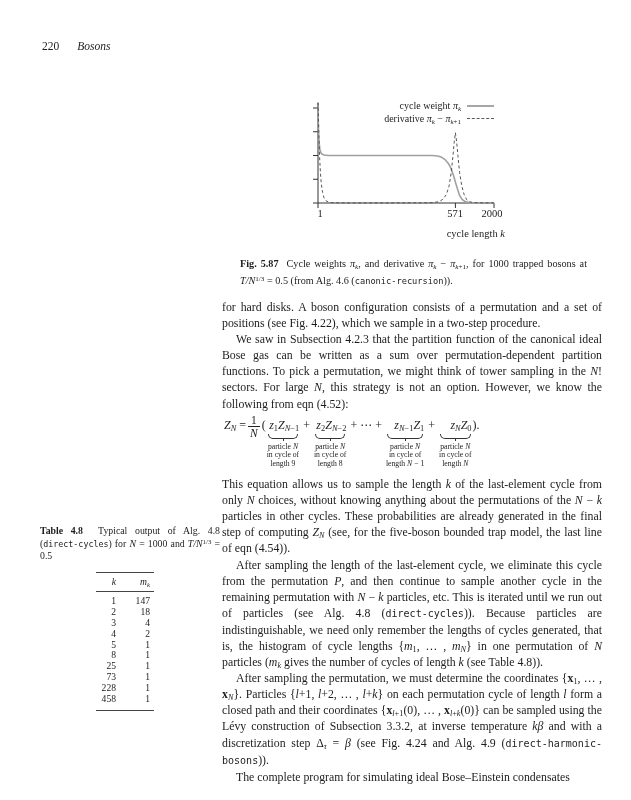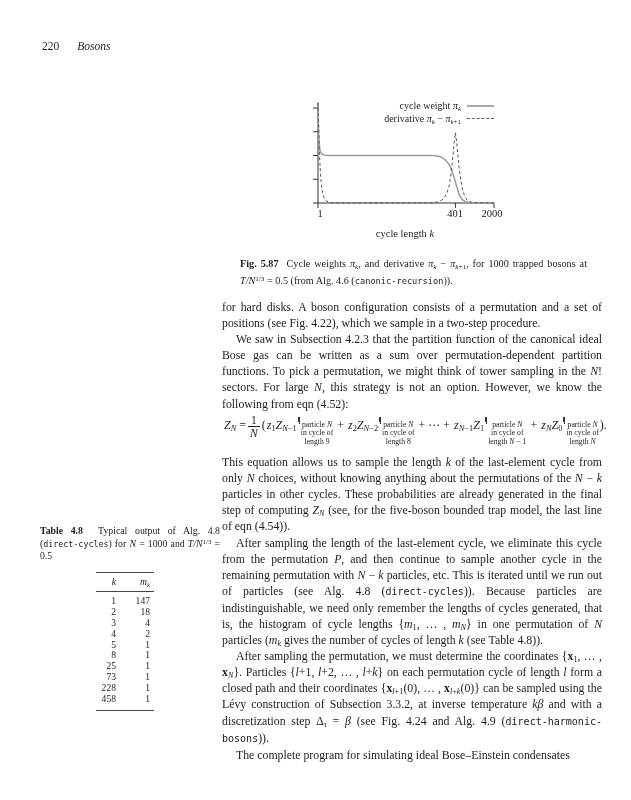--- a/index.html
+++ b/index.html
@@ -16,21 +16,21 @@
 
   
   .figsvg{position:absolute;left:300px;top:95px;}
   .legend{position:absolute;top:99px;left:260px;width:234px;display:flex;flex-direction:column;align-items:flex-end;}
   .legend-row{display:flex;align-items:center;height:13px;font-size:10px;white-space:nowrap;}
   .legend-row .lab{margin-right:6px;}
   .sample{width:27px;height:0;display:inline-block;}
   .sample.solid{border-top:2.5px solid #a6a6a6;}
   .sample.dashed{border-top:1.5px dashed #5a5a5a;}
   .xtick{position:absolute;top:208px;transform:translateX(-50%);font-size:10.5px;}
-  .xlabel{position:absolute;left:305px;top:228px;width:200px;text-align:center;font-size:10.5px;}
+  .xlabel{position:absolute;left:305px;top:228px;width:200px;text-align:right;font-size:10.5px;}
 
   .figcaption{position:absolute;left:240px;top:256px;width:347px;font-size:10.2px;line-height:16.5px;text-align:justify;}
 
   
   .mcaption{position:absolute;left:40px;top:525px;width:180px;font-size:9.8px;line-height:12.6px;text-align:justify;}
   .mtable{position:absolute;left:96px;top:572px;width:58px;font-size:9.6px;}
   .mt-rule{border-top:1px solid #444;height:0;}
   .mt-row{display:grid;grid-template-columns:20px 34px;line-height:10.9px;}
   .mt-row span{text-align:right;display:block;}
   .mt-head{padding:4px 0 3px 0;}
@@ -39,21 +39,21 @@
   
   .bodycol{position:absolute;left:222px;top:299px;width:380px;font-size:11.8px;line-height:16.1px;text-align:justify;}
   .bodycol p{margin:0;}
   .bodycol p.indent{text-indent:14px;}
 
   
   .eqrow{display:flex;align-items:flex-start;margin:5px 0 7px 2px;text-align:left;font-size:12px;}
   .tline{line-height:17px;white-space:nowrap;}
   .frac{display:inline-flex;flex-direction:column;align-items:center;font-size:11.5px;line-height:12px;transform:translateY(-3px);margin:0 2px;}
   .frac .den{border-top:1px solid #222;padding:0 2px;}
-  .eqg{display:flex;flex-direction:row;align-items:flex-start;margin:0 1px;}
+  .eqg{display:flex;flex-direction:column;align-items:flex-end;margin:0 1px;}
   .eqg .t{line-height:17px;white-space:nowrap;}
   .ub{align-self:stretch;height:4px;border:1px solid #333;border-top:none;border-radius:0 0 5px 5px;position:relative;margin:0 1px;}
   .ub::after{content:"";position:absolute;left:50%;bottom:-3px;width:1px;height:3px;background:#333;}
   .eqlab{font-size:7.7px;line-height:8.8px;text-align:center;white-space:nowrap;margin-top:4px;}
   .plus{padding:0 3px;}
 </style>
 </head>
 <body>
 
 <div class="page">
@@ -81,21 +81,21 @@
       <span class="lab">cycle weight <i>π<sub>k</sub></i></span>
       <span class="sample solid"></span>
     </div>
     <div class="legend-row">
       <span class="lab">derivative <i>π<sub>k</sub></i> − <i>π</i><sub><i>k</i>+1</sub></span>
       <span class="sample dashed"></span>
     </div>
   </div>
 
   <span class="xtick" style="left:320px;">1</span>
-  <span class="xtick" style="left:455px;">401</span>
+  <span class="xtick" style="left:455px;">571</span>
   <span class="xtick" style="left:492px;">2000</span>
   <div class="xlabel">cycle length <i>k</i></div>
 
   <div class="figcaption"><b>Fig. 5.87</b>&nbsp; Cycle weights <i>π<sub>k</sub></i>, and derivative <i>π<sub>k</sub></i> − <i>π</i><sub><i>k</i>+1</sub>, for 1000 trapped bosons at <i>T/N</i><sup>1/3</sup> = 0.5 (from Alg. 4.6 (<code>canonic-recursion</code>)).</div>
 
   <div class="mcaption"><b>Table 4.8</b>&nbsp; Typical output of Alg. 4.8 (<code>direct-cycles</code>) for <i>N</i> = 1000 and <i>T/N</i><sup>1/3</sup> = 0.5</div>
 
   <div class="mtable">
     <div class="mt-rule"></div>
     <div class="mt-row mt-head">

